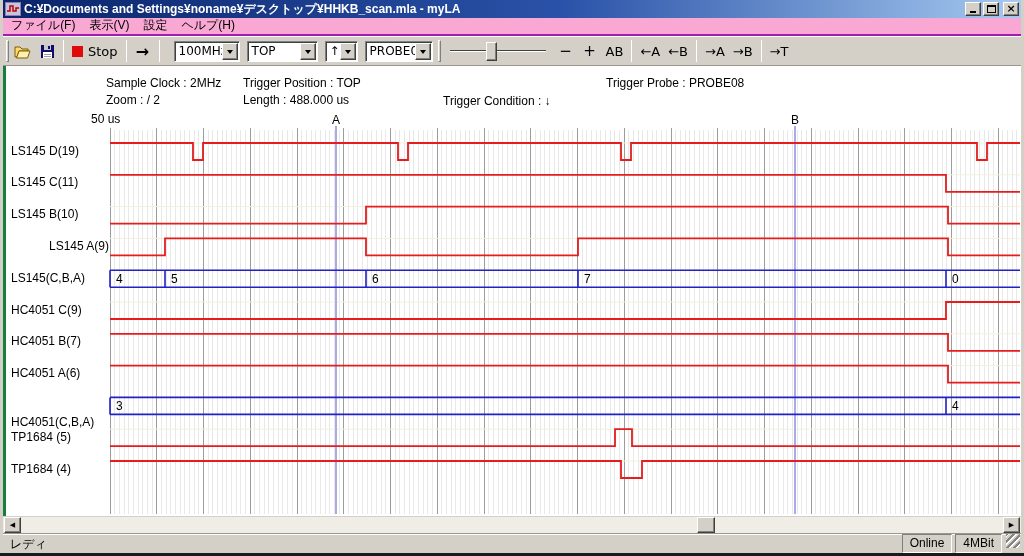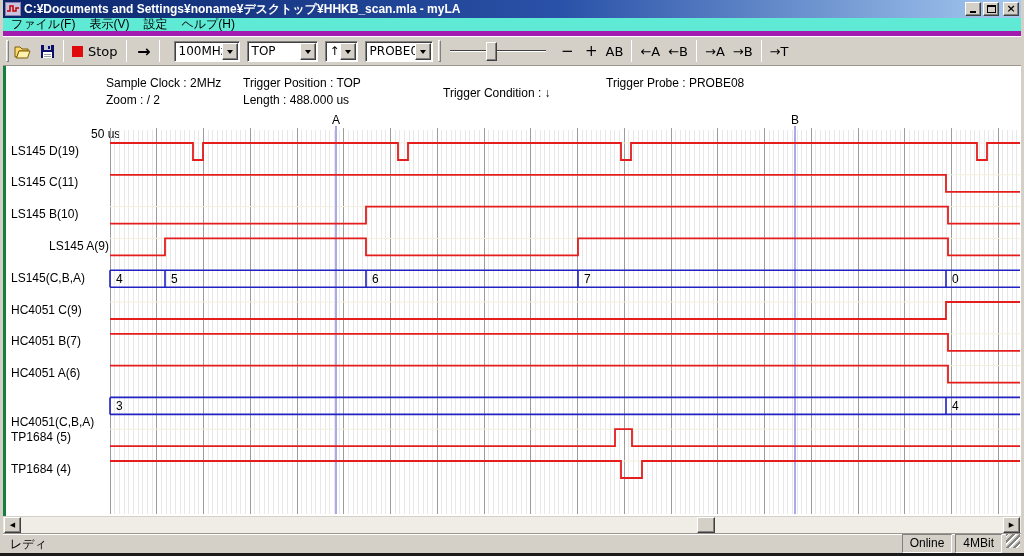--- a/index.html
+++ b/index.html
@@ -10,28 +10,28 @@
   
   .titlebar { height:18px; display:flex; align-items:center; background:linear-gradient(90deg,#0a246a 0%,#2a52a8 55%,#a6caf0 100%); padding:0 2px; }
   .titlebar .app-icon { width:16px; height:14px; margin-right:3px; flex:none; }
   .titlebar .title-text { color:#fff; font-weight:bold; font-size:12px; white-space:nowrap; overflow:hidden; flex:1; }
   .tb-ctrl { width:16px; height:14px; background:#d4d0c8; border:1px solid; border-color:#fff #404040 #404040 #fff; box-shadow:inset -1px -1px 0 #808080; margin-left:2px; display:flex; align-items:flex-end; justify-content:center; flex:none; cursor:default; }
   .glyph-min { width:6px; height:2px; background:#000; margin:0 0 2px 0; }
   .glyph-max { width:9px; height:8px; border:1px solid #000; border-top:2px solid #000; margin-bottom:2px; }
   .glyph-close { font-family:"DejaVu Sans",sans-serif; font-size:11px; font-weight:bold; line-height:12px; align-self:center; }
 
   
-  .menubar { height:18px; display:flex; align-items:center; background:#5eead4; padding-left:1px; border-bottom:5px solid #a21caf; }
+  .menubar { height:18px; display:flex; align-items:center; background:#f9a8d4; padding-left:1px; border-bottom:2px solid #a21caf; }
   .menu-item { padding:1px 7px 2px 7px; white-space:nowrap; }
 
   
   .toolbar { height:30px; display:flex; align-items:center; background:#d4d0c8; border-top:1px solid #fff; border-bottom:1px solid #9b978e; padding-left:2px; }
   .grip { width:3px; height:22px; border-left:1px solid #fff; border-top:1px solid #fff; border-right:1px solid #808080; border-bottom:1px solid #808080; margin:0 1px; flex:none; }
   .tsep { width:1px; height:22px; background:#808080; border-right:1px solid #fff; margin:0 4px; flex:none; }
-  .tool-btn { height:24px; min-width:24px; display:flex; align-items:center; justify-content:flex-end; padding:0 4px; background:transparent; border:none; font-size:13px; font-family:"DejaVu Sans",sans-serif; flex:none; cursor:default; }
+  .tool-btn { height:24px; min-width:24px; display:flex; align-items:center; justify-content:center; padding:0 4px; background:transparent; border:none; font-size:13px; font-family:"DejaVu Sans",sans-serif; flex:none; cursor:default; }
   .stop-swatch { width:11px; height:11px; background:#e00a0a; margin-right:5px; flex:none; }
   .run-arrow { font-size:16px; font-weight:bold; }
   .combo { height:21px; display:flex; align-items:center; background:#fff; border:1px solid; border-color:#808080 #fff #fff #808080; box-shadow:inset 1px 1px 0 #404040; margin-right:7px; flex:none; }
   .combo-text { flex:1; padding:1px 2px 1px 4px; font-size:12px; white-space:nowrap; overflow:hidden; font-family:"DejaVu Sans",sans-serif; }
   .combo-btn { width:16px; height:17px; margin:0 1px 0 0; background:#d4d0c8; border:1px solid; border-color:#fff #404040 #404040 #fff; box-shadow:inset -1px -1px 0 #808080; display:flex; align-items:center; justify-content:center; flex:none; }
   .combo-tri { width:0; height:0; border:3px solid transparent; border-top:4px solid #000; margin-top:4px; }
   .slider { position:relative; width:96px; height:22px; margin:0 8px; flex:none; }
   .slider-track { position:absolute; left:0; right:0; top:10px; height:2px; background:#808080; border-bottom:1px solid #fff; border-top:1px solid #404040; }
   .slider-thumb { position:absolute; left:36px; top:2px; width:11px; height:19px; background:#d4d0c8; border:1px solid; border-color:#fff #404040 #404040 #fff; box-shadow:inset -1px -1px 0 #808080; }
 
@@ -152,26 +152,26 @@
     <span class="tsep"></span>
     <span class="tool-btn">→A</span>
     <span class="tool-btn">→B</span>
     <span class="tsep"></span>
     <span class="tool-btn">→T</span>
   </div>
 
   <div class="client">
     <span class="info-text" style="left:100px; top:10px;">Sample Clock : 2MHz</span>
     <span class="info-text" style="left:237px; top:10px;">Trigger Position : TOP</span>
-    <span class="info-text" style="left:437px; top:20px;">Trigger Condition : ↓</span>
+    <span class="info-text" style="left:437px; top:28px;">Trigger Condition : ↓</span>
     <span class="info-text" style="left:600px; top:10px;">Trigger Probe : PROBE08</span>
     <span class="info-text" style="left:100px; top:27px;">Zoom : /  2</span>
     <span class="info-text" style="left:237px; top:27px;">Length : 488.000 us</span>
 
-    <span class="ruler-label" style="left:85px; top:61px;">50 us</span>
+    <span class="ruler-label" style="left:85px; top:46px;">50 us</span>
     <span class="marker-label" id="marker-label-0" style="top: 47px; left: 323px;">A</span>
     <span class="marker-label" id="marker-label-1" style="top: 47px; left: 782px;">B</span>
 
     <svg id="wave-svg" viewBox="0 66 1024 450" preserveAspectRatio="none">
         <line x1="111.675" y1="130" x2="111.675" y2="514" stroke="#e8e8e8" stroke-width="1" shape-rendering="crispEdges"></line>
         <line x1="116.35" y1="130" x2="116.35" y2="514" stroke="#e8e8e8" stroke-width="1" shape-rendering="crispEdges"></line>
         <line x1="121.025" y1="130" x2="121.025" y2="514" stroke="#e8e8e8" stroke-width="1" shape-rendering="crispEdges"></line>
         <line x1="125.7" y1="130" x2="125.7" y2="514" stroke="#e8e8e8" stroke-width="1" shape-rendering="crispEdges"></line>
         <line x1="130.375" y1="130" x2="130.375" y2="514" stroke="#e8e8e8" stroke-width="1" shape-rendering="crispEdges"></line>
         <line x1="135.05" y1="130" x2="135.05" y2="514" stroke="#e8e8e8" stroke-width="1" shape-rendering="crispEdges"></line>

